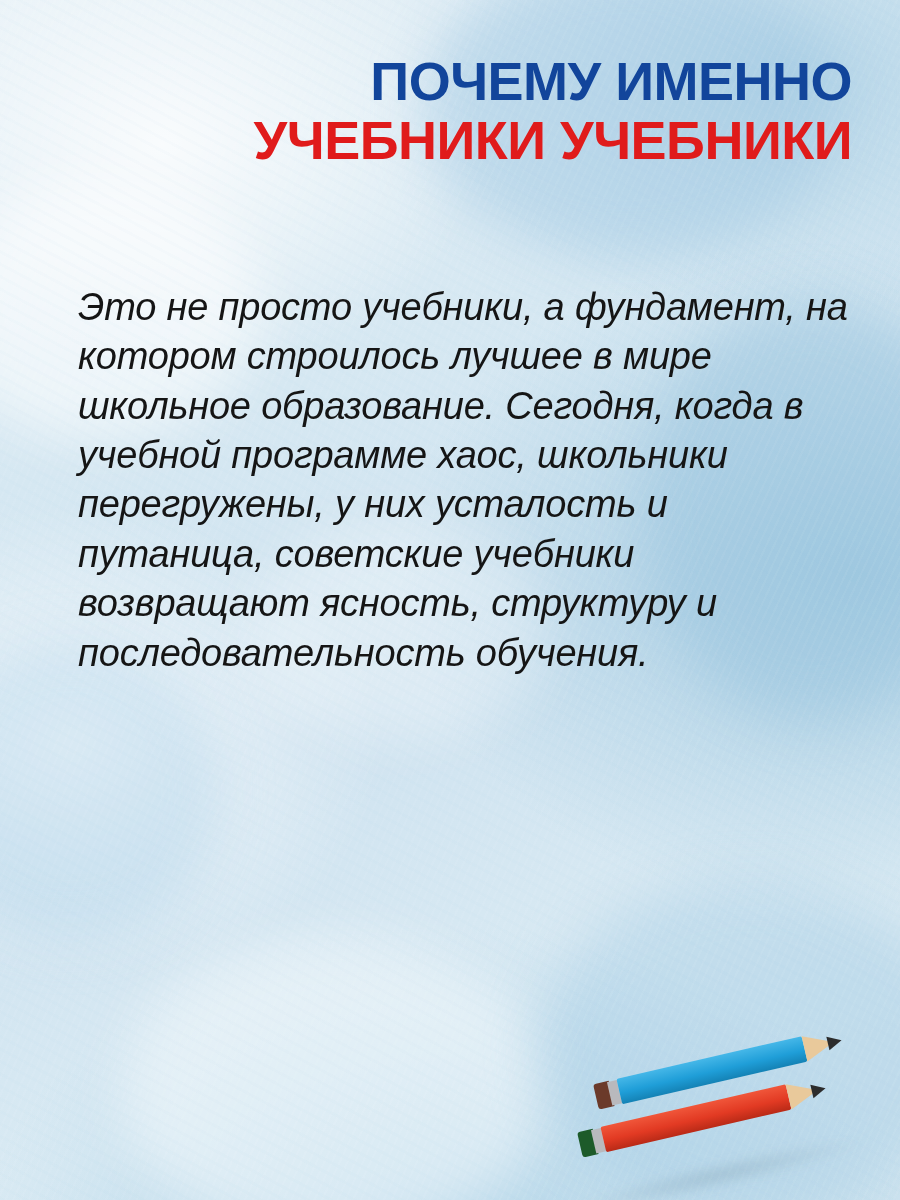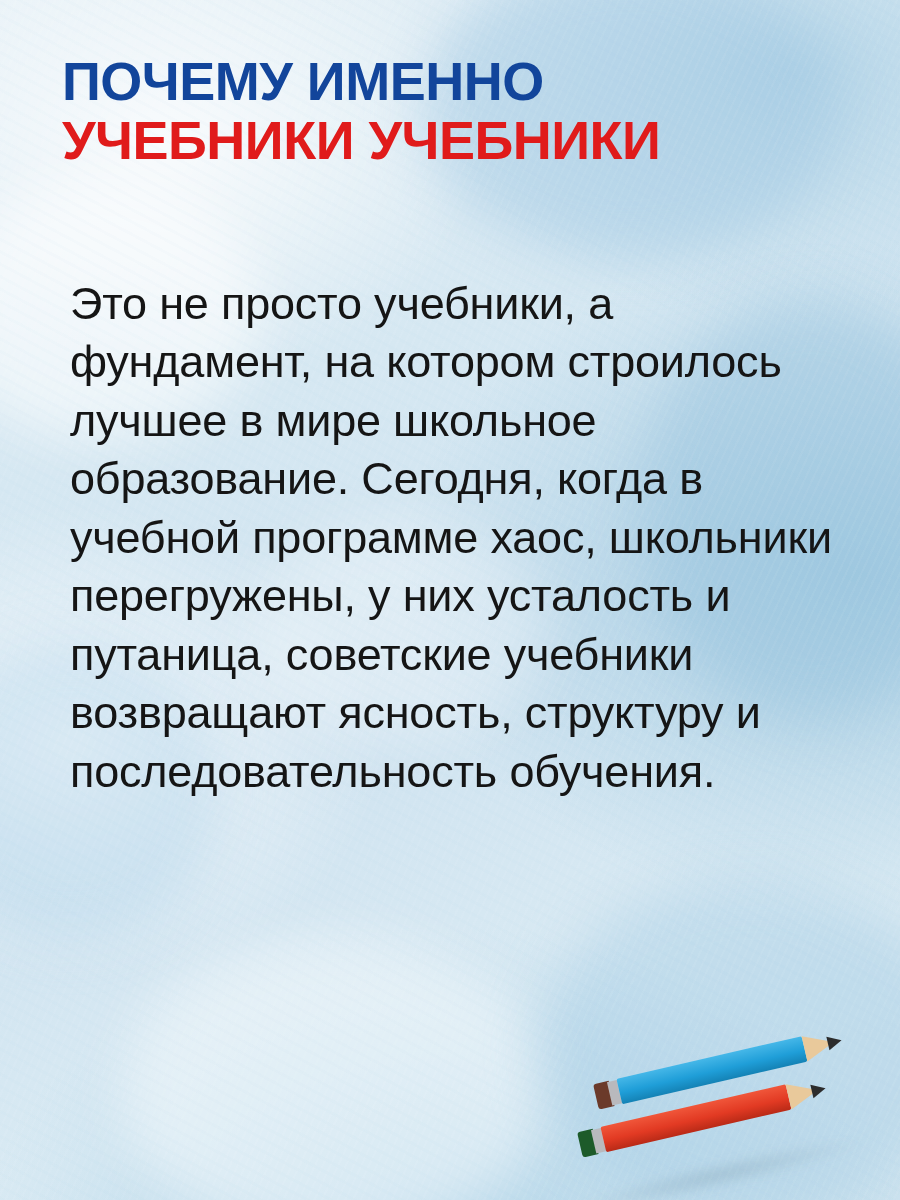--- a/index.html
+++ b/index.html
@@ -61,39 +61,41 @@
     width: 790px;
   }
 
   .headline {
     margin: 0;
     padding-top: 52px;
     font-size: 54px;
     line-height: 1.10;
     font-weight: 700;
     letter-spacing: -0.5px;
+    text-align: right;
   }
   .headline .line1 {
     display: block;
     color: #12459b;
   }
   .headline .line2 {
     display: block;
     color: #e01b1b;
   }
 
   .body-text {
-    margin: 8px;
+    margin: 16px;
     padding-top: 96px;
     width: 770px;
-    font-size: 45px;
+    font-size: 38px;
     line-height: 1.30;
     color: #151515;
     font-weight: 400;
     letter-spacing: -0.2px;
+    font-style: italic;
   }
 
   
   .pencils {
     position: absolute;
     left: 560px;
     top: 1070px;
     width: 340px;
     height: 130px;
   }

